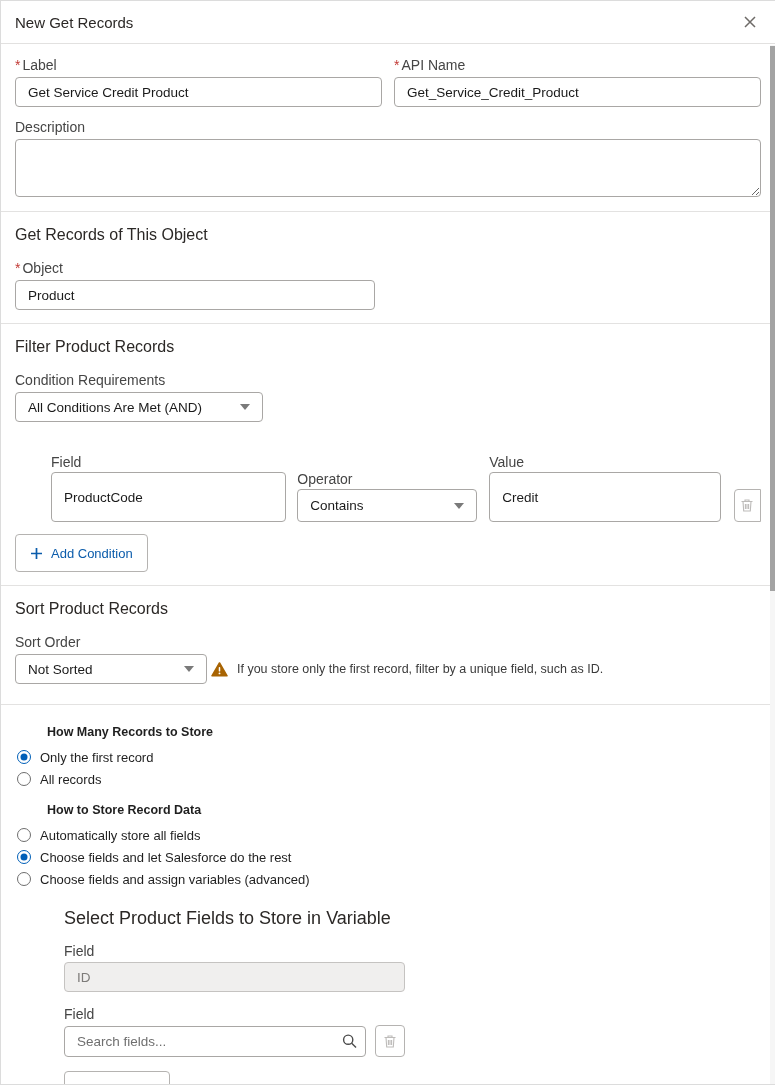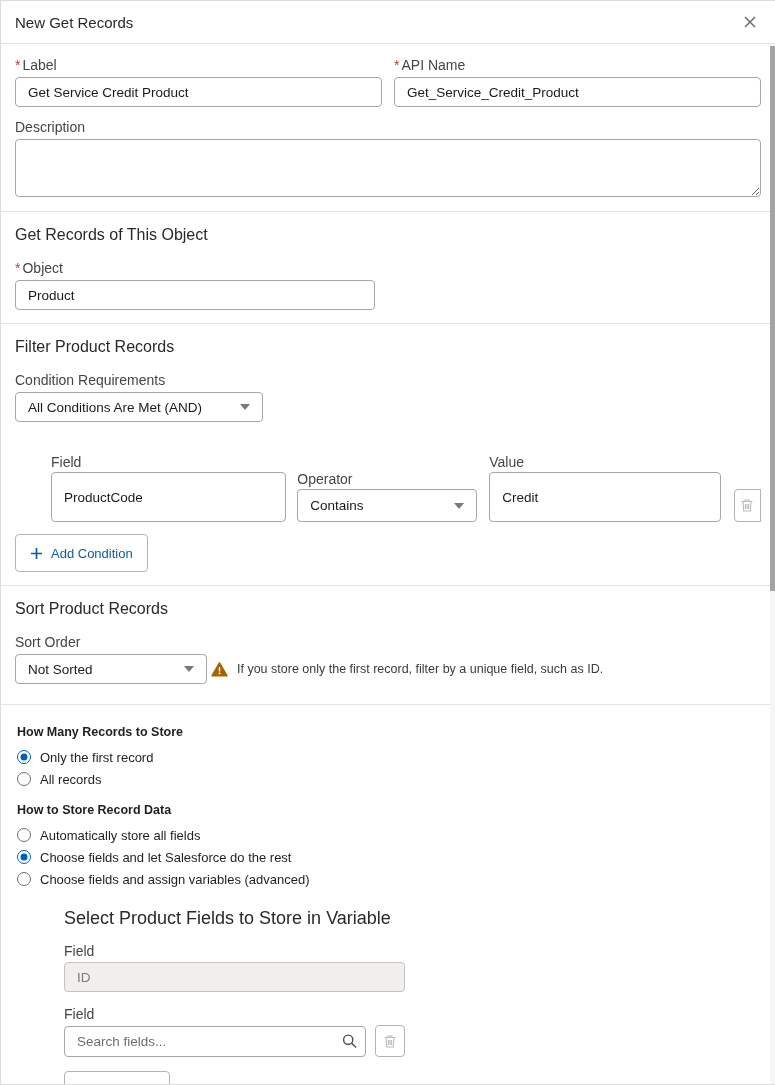--- a/index.html
+++ b/index.html
@@ -85,21 +85,21 @@
 
   
   .sec4 { padding-top:14px; padding-bottom:20px; }
   .sec4 .fld-label { margin-top:16px; }
   .sort-row { display:flex; align-items:center; gap:4px; }
   .w-sort { width:192px; }
   .warn { display:flex; align-items:center; gap:9px; font-size:12.5px; color:#3a3a3a; }
 
   
   .sec5 { padding-top:20px; padding-left:16px; }
-  .bold-label { font-size:12.5px; font-weight:700; color:#1f1f1f; margin-bottom:7px; }
+  .bold-label { font-size:12.5px; font-weight:700; color:#1f1f1f; margin-bottom:7px;margin-left:30px; }
   .radio-row { display:flex; align-items:center; gap:9px; height:22px; cursor:pointer; }
   .radio { width:14px; height:14px; border-radius:50%; border:1px solid #6e6e6e; background:#fff; flex:0 0 auto; position:relative; }
   .radio.sel { border:1.5px solid #005fb8; }
   .radio.sel::after {
     content:""; position:absolute; left:50%; top:50%; transform:translate(-50%,-50%);
     width:7px; height:7px; border-radius:50%; background:#005fb8;
   }
   .radio-label { font-size:13px; color:#1f1f1f; }
   .group2 { margin-top:13px; }
   .sub-block { margin-left:47px; margin-top:18px; }

